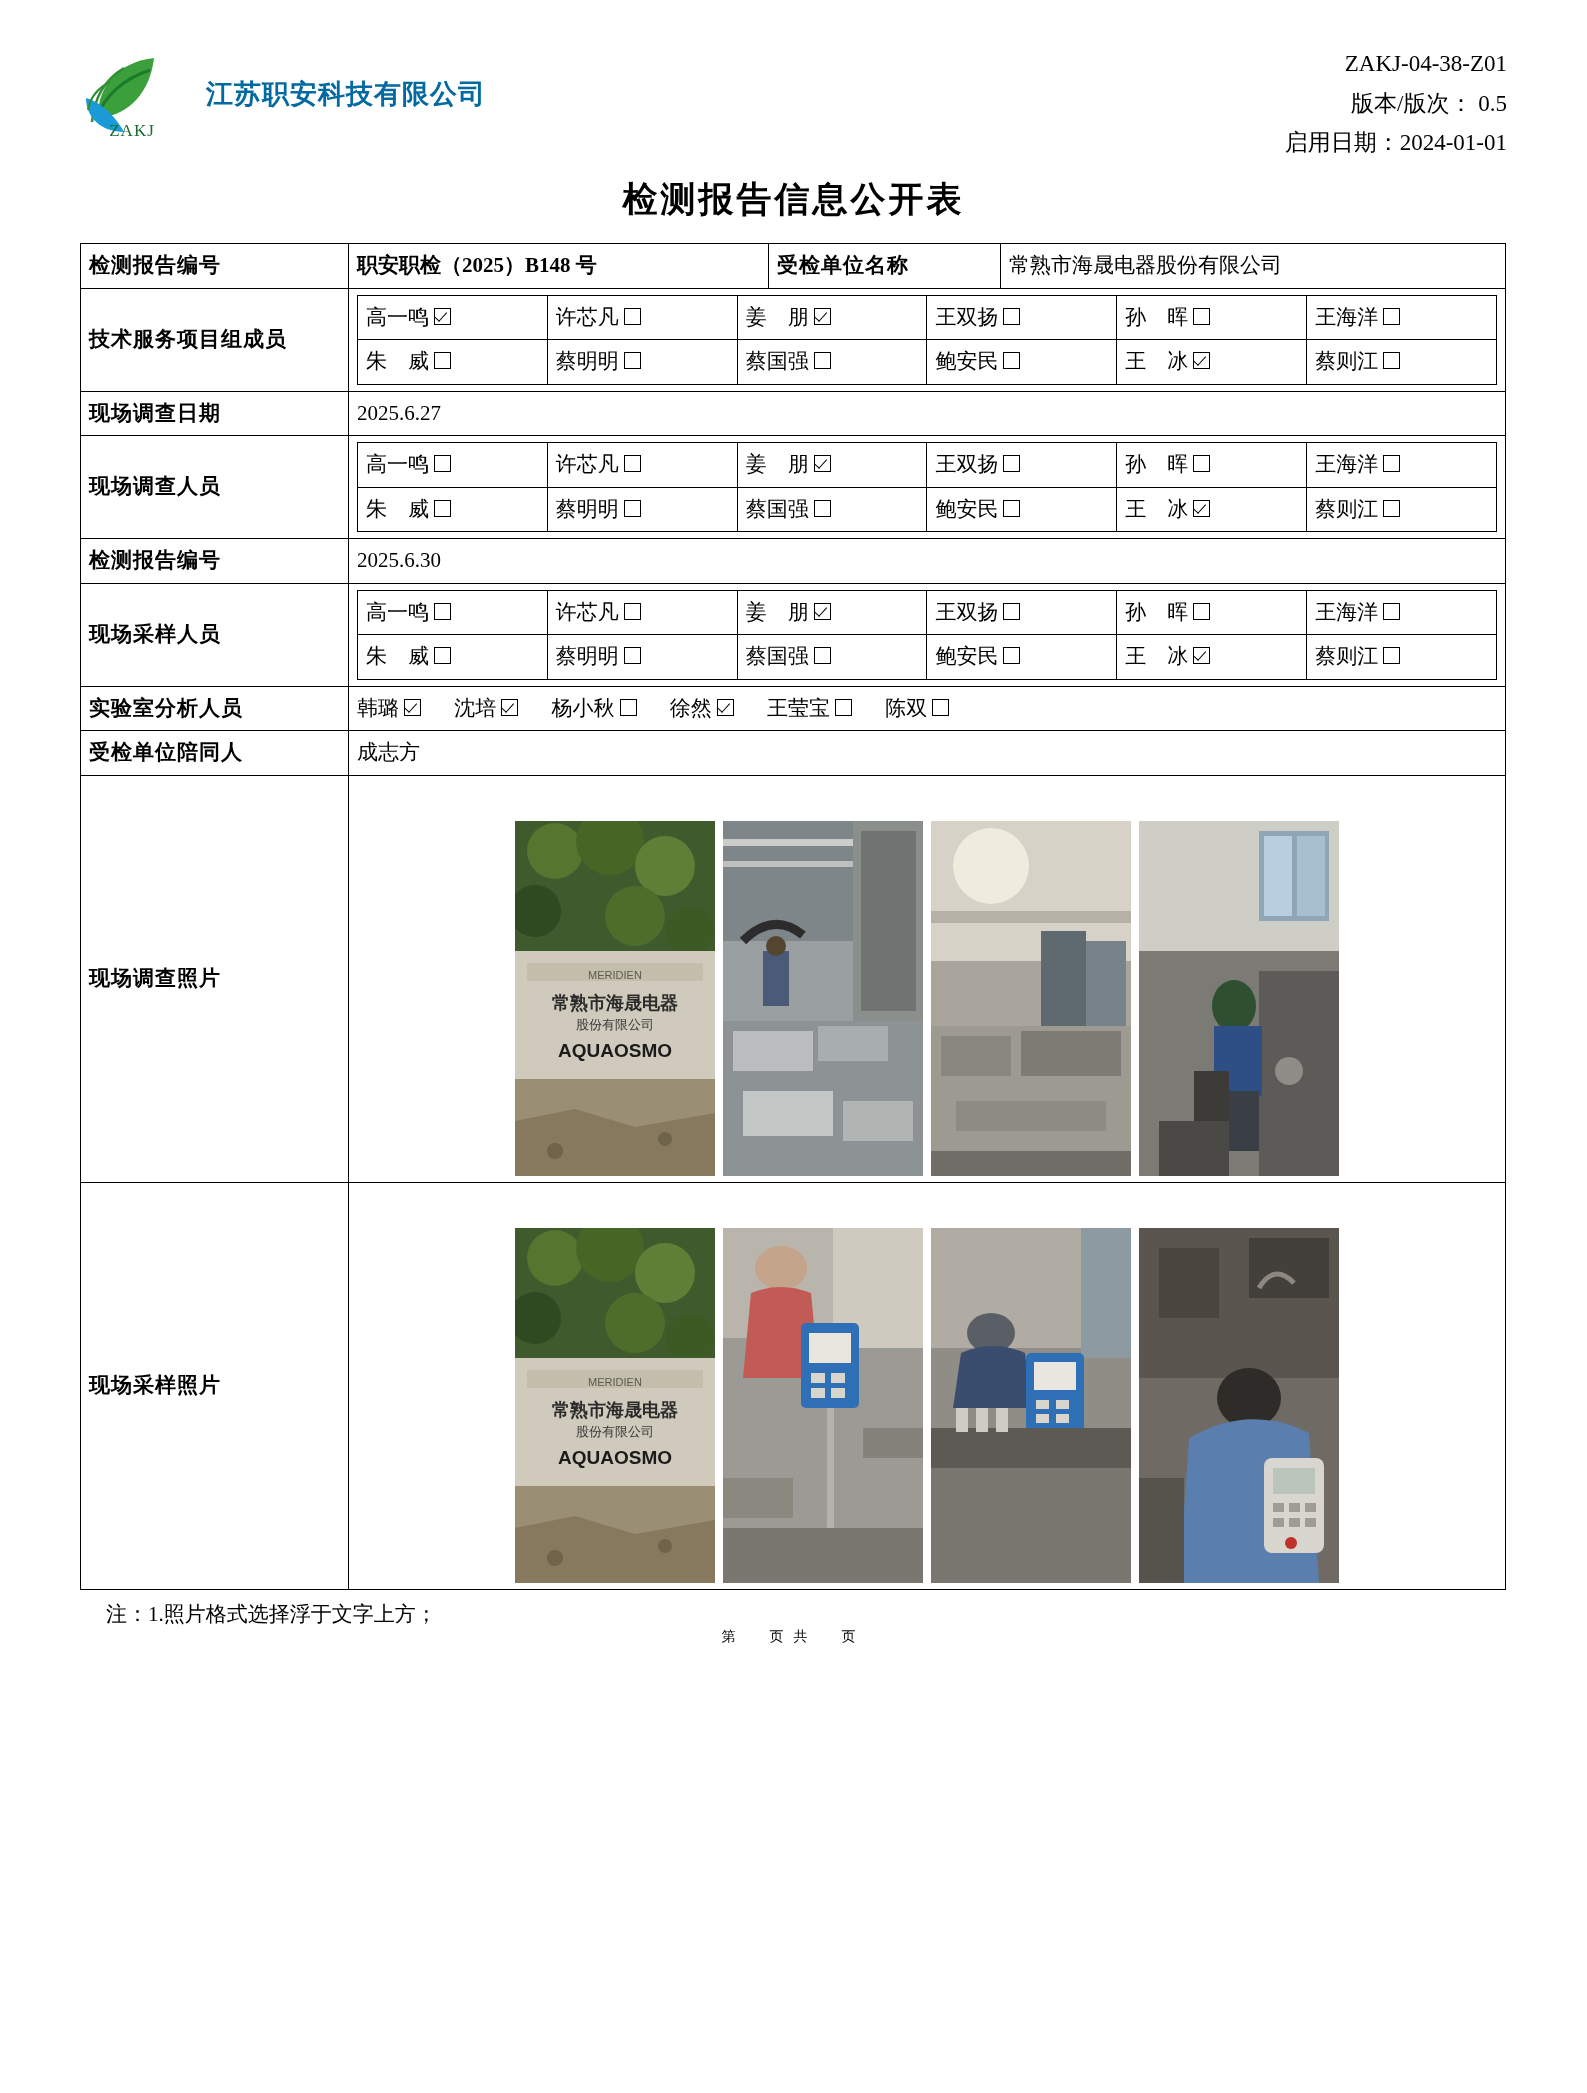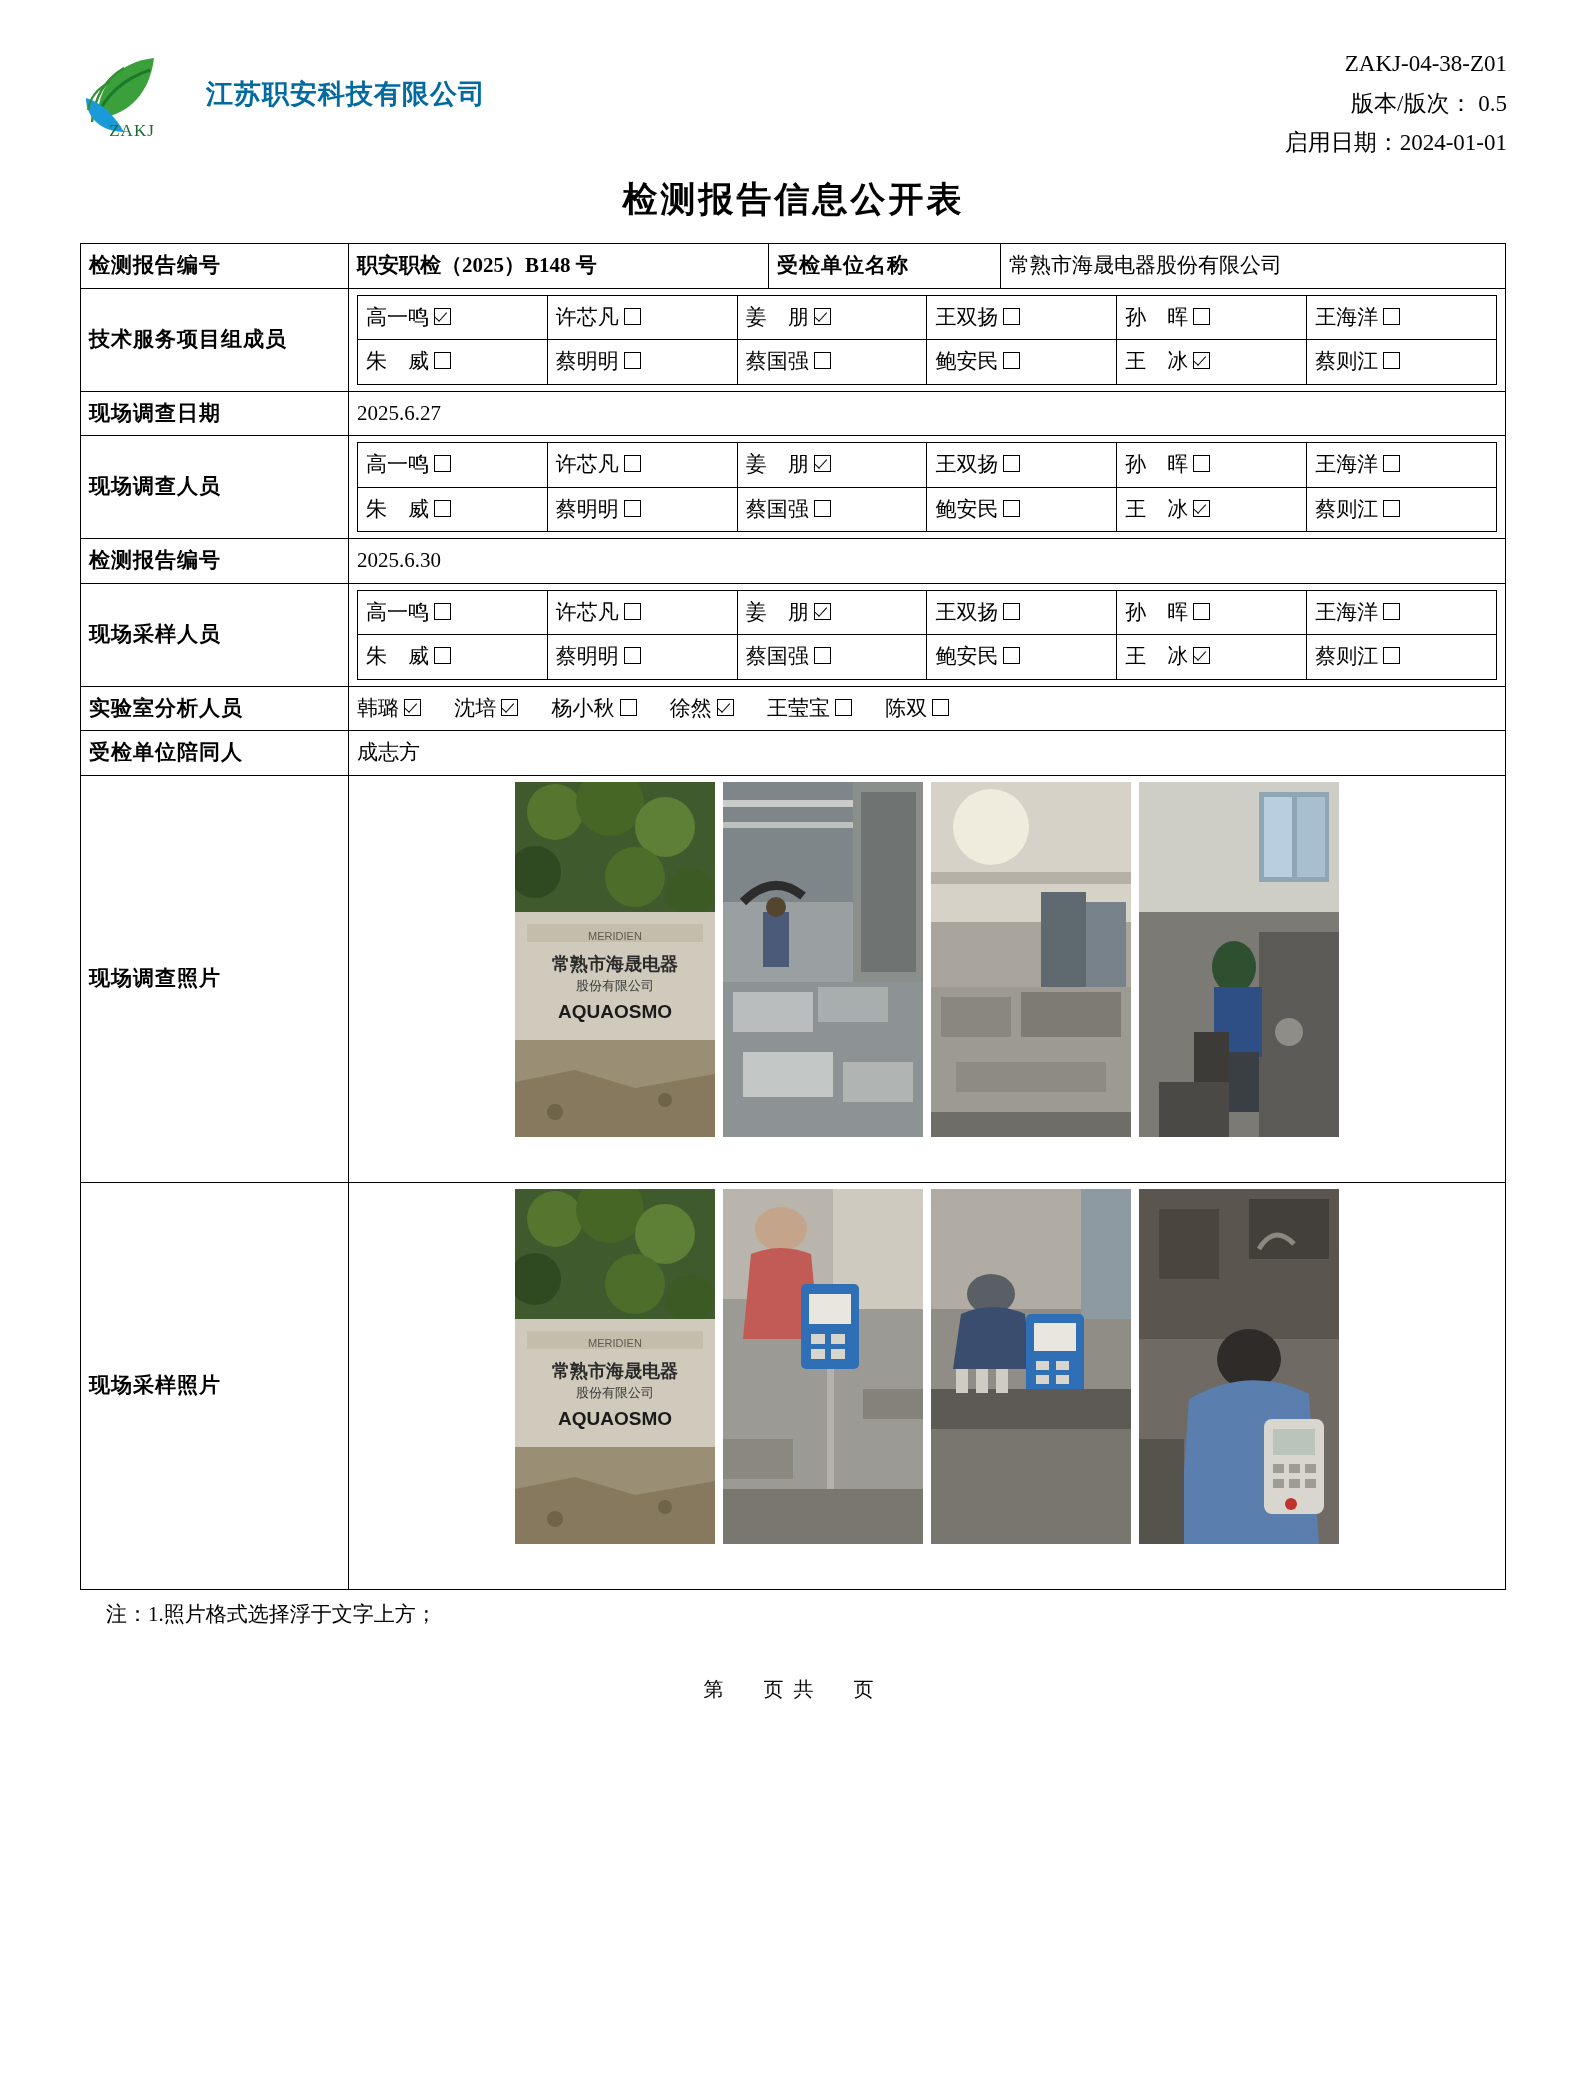--- a/index.html
+++ b/index.html
@@ -129,43 +129,42 @@
   }
 
   
   .photo-cell {
     height: 394px;
     padding: 0;
   }
   .photo-strip {
     display: flex;
     justify-content: center;
-    align-items: flex-start;
+    align-items: flex-end;
     gap: 8px;
     height: 100%;
   }
   .ph {
     width: 200px;
     height: 355px;
     overflow: hidden;
     position: relative;
     background: #8a8a80;
   }
   .ph svg { display:block; width:100%; height:100%; }
 
   
   .note {
     margin-top: 10px;
     font-size: 21px;
     padding-left: 26px;
   }
   .pagefoot {
     text-align: center;
-    font-size: 20px;
-    margin-top: 48px;
+    font-size: 14px;
     letter-spacing: 10px;
   }
 </style>
 </head>
 <body>
 
 <div class="page">
 
   <div class="header">
     <div class="brand">

